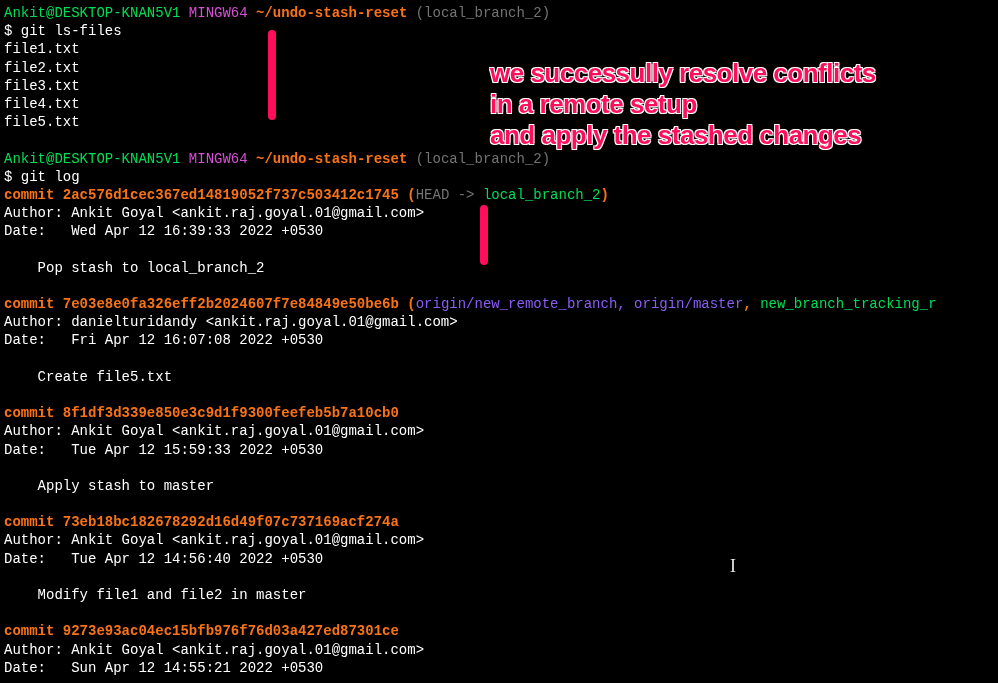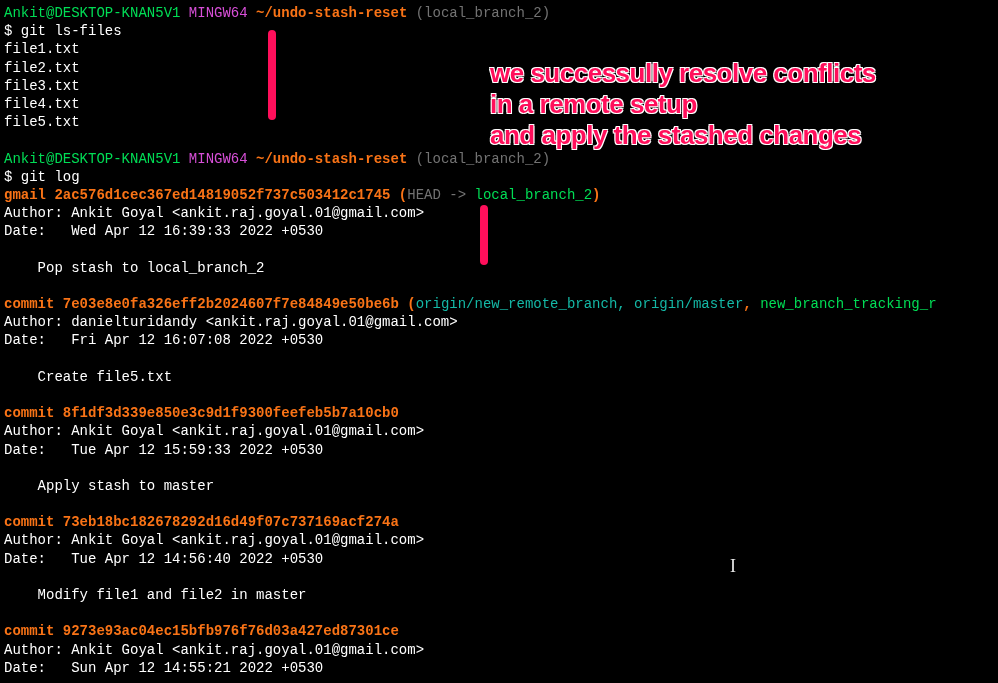--- a/index.html
+++ b/index.html
@@ -17,21 +17,21 @@
     position: relative;
     white-space: nowrap;
   }
   .line {
     white-space: pre;
   }
   .green { color: #00dd55; text-align: center; }
   .magenta { color: #d84fd8; }
   .gold { color: #f97316; font-weight: bold; }
   .cyan { color: #737373; }
-  .red { color: #14b8a6; }
+  .red { color: #8b5cf6; }
   .white { color: #ffffff; }
 
   .annotation {
     position: absolute;
     color: #ff0f5b;
     font-family: Arial, Helvetica, sans-serif;
     font-weight: 800;
     font-size: 26px;
     line-height: 1.2;
     text-shadow: 1px 1px 0 #fff, -1px -1px 0 #fff, 1px -1px 0 #fff, -1px 1px 0 #fff;
@@ -59,21 +59,21 @@
 <div class="line white">file1.txt</div>
 <div class="line white">file2.txt</div>
 <div class="line white">file3.txt</div>
 <div class="line white">file4.txt</div>
 <div class="line white">file5.txt</div>
 <div class="line">&nbsp;</div>
 
 <div class="line"><span class="green">Ankit@DESKTOP-KNAN5V1</span><span class="white"> </span><span class="magenta">MINGW64</span><span class="white"> </span><span class="gold">~/undo-stash-reset</span><span class="white"> </span><span class="cyan">(local_branch_2)</span></div>
 <div class="line white">$ git log</div>
 
-<div class="line"><span class="gold">gmail 2ac576d1cec367ed14819052f737c503412c1745 (</span><span class="cyan">HEAD -&gt; </span><span class="green">local_branch_2</span><span class="gold">)</span></div>
+<div class="line"><span class="gold">commit 2ac576d1cec367ed14819052f737c503412c1745 (</span><span class="cyan">HEAD -&gt; </span><span class="green">local_branch_2</span><span class="gold">)</span></div>
 <div class="line white">Author: Ankit Goyal &lt;ankit.raj.goyal.01@gmail.com&gt;</div>
 <div class="line white">Date:   Wed Apr 12 16:39:33 2022 +0530</div>
 <div class="line">&nbsp;</div>
 <div class="line white">    Pop stash to local_branch_2</div>
 <div class="line">&nbsp;</div>
 
 <div class="line"><span class="gold">commit 7e03e8e0fa326eff2b2024607f7e84849e50be6b (</span><span class="red">origin/new_remote_branch, origin/master</span><span class="gold">, </span><span class="green">new_branch_tracking_r</span></div>
 <div class="line white">Author: danielturidandy &lt;ankit.raj.goyal.01@gmail.com&gt;</div>
 <div class="line white">Date:   Fri Apr 12 16:07:08 2022 +0530</div>
 <div class="line">&nbsp;</div>

